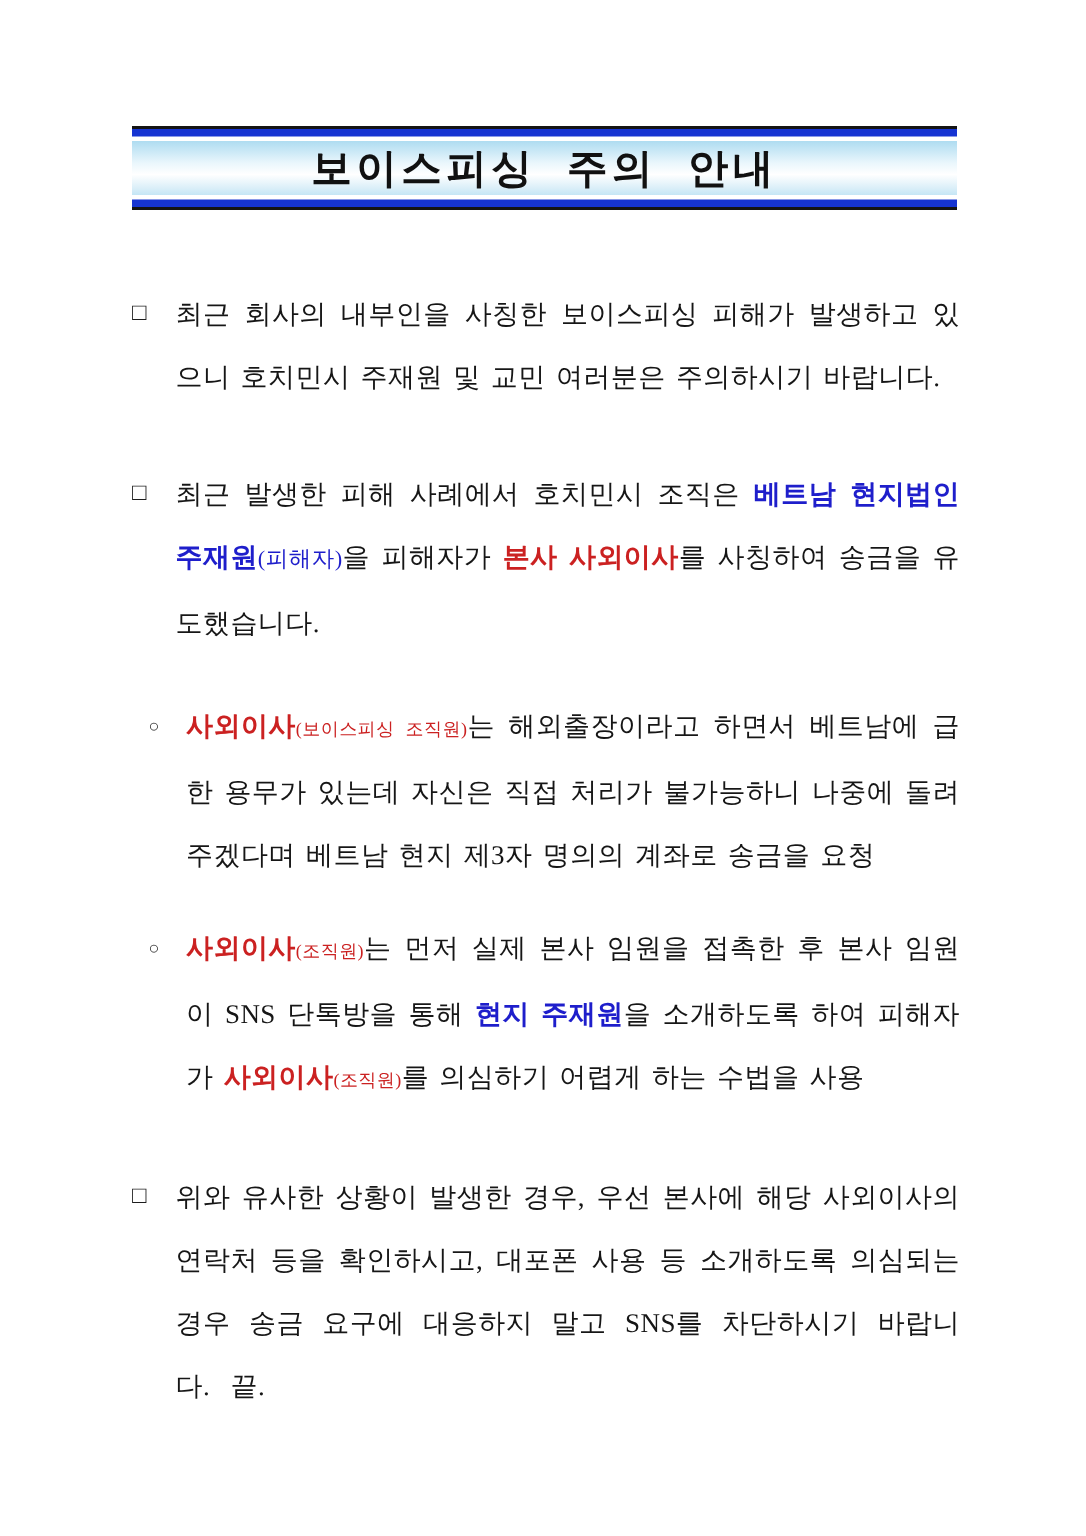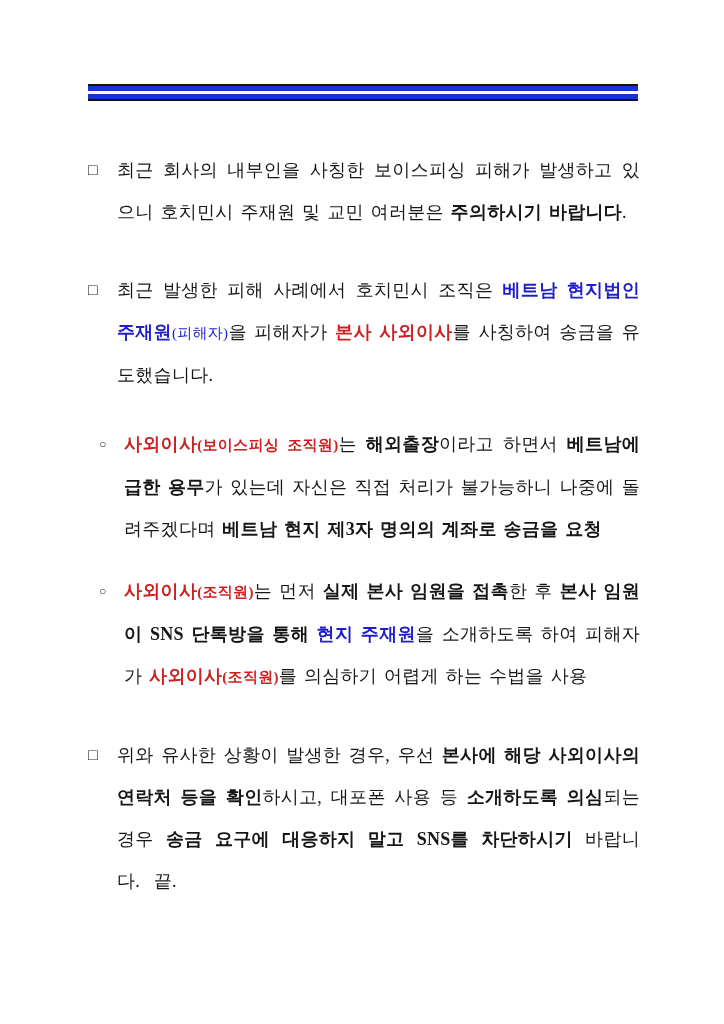--- a/index.html
+++ b/index.html
@@ -59,33 +59,36 @@
     color: #1d1d1d;
   }
   .bullet.square { width: 29px; font-size: 16px; }
   .bullet.circle { width: 25px; font-size: 12px; }
   .para.indent { margin-left: 11px; }
   .para.gap-lg { margin-bottom: 36px; }
   .para.gap-md { margin-bottom: 27px; }
   .para.gap-sm { margin-bottom: 20px; }
   
   .run-r  { }
-  .run-b  { font-weight: bold; }
+  .run-b  { font-weight: normal; }
   .run-bb { color: var(--text-blue, #1e1ecb); font-weight: bold; }
   .run-bs { color: var(--text-blue, #1e1ecb); font-size: 15px; margin-top: 24px; }
   .run-rb { color: var(--text-red, #cb2121); font-weight: bold; margin-top: 32px; }
-  .run-rs { color: var(--text-red, #cb2121); font-size: 15px; font-weight: bold; }
+  .run-rs { color: var(--text-red, #cb2121); font-size: 12px; }
 </style>
 </head>
 <body>
 
 <div class="page">
 
   <div class="banner">
     <div class="bar top"></div>
+    <div class="banner-body">
+      <h1 class="title">보이스피싱 주의 안내</h1>
+    </div>
     <div class="bar bottom"></div>
   </div>
 
   <div class="content">
 
     <div class="para gap-lg">
       <span class="bullet square">□</span>
       <div class="para-text"><span class="run-r">최근 회사의 내부인을 사칭한 보이스피싱 피해가 발생하고 있으니 호치민시 주재원 및 교민 여러분은 </span><span class="run-b">주의하시기 바랍니다</span><span class="run-r">.</span></div>
     </div>
 

